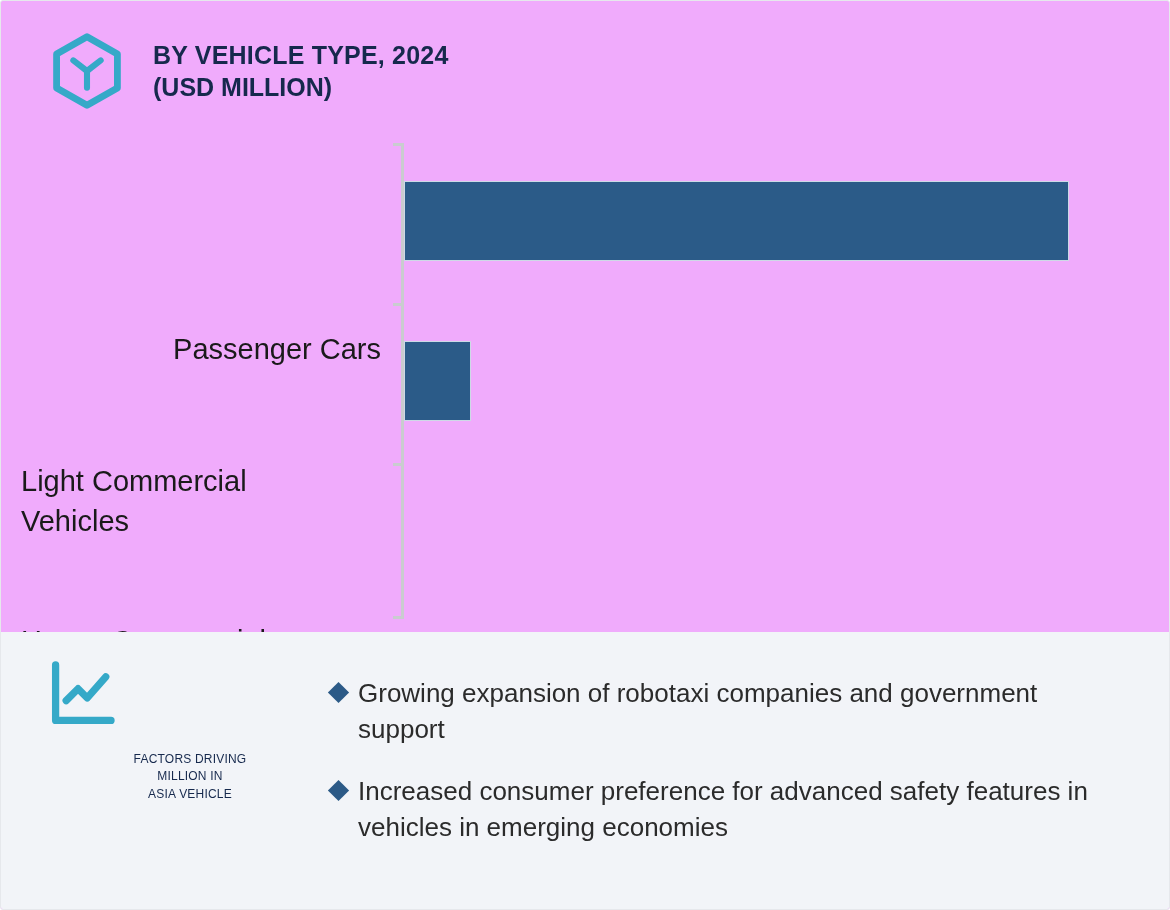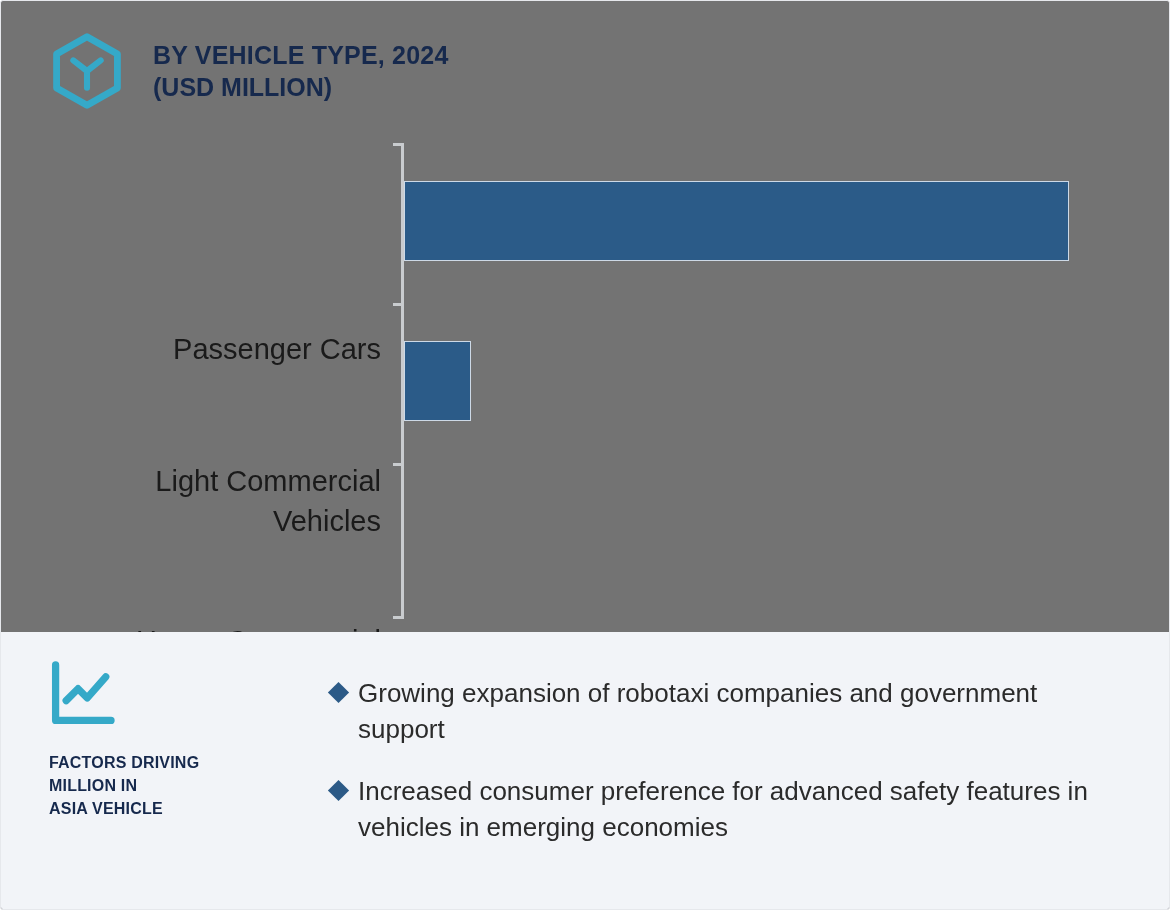--- a/index.html
+++ b/index.html
@@ -11,21 +11,21 @@
   body {
     font-family: "Liberation Sans", sans-serif;
     -webkit-font-smoothing: antialiased;
   }
 
   .card {
     position: relative;
     width: 1170px;
     height: 910px;
     box-sizing: border-box;
-    background: #737373;
+    background: #f0abfc;
     border: 1px solid #e6e8ec;
     border-radius: 3px;
     overflow: hidden;
   }
 
   
   .header {
     position: absolute;
     left: 0;
     top: 0;
@@ -106,21 +106,21 @@
 
   .cat-label {
     position: absolute;
     left: 20px;
     width: 360px;
     text-align: right;
     font-size: 29px;
     color: #1a1a1a;
     line-height: 1.38;
   }
-  .cat-label.two-line { text-align: right; }
+  .cat-label.two-line { text-align: left; }
 
   
   .panel {
     position: absolute;
     left: 0;
     top: 631px;
     width: 1170px;
     height: 279px;
     background: #f2f4f8;
     box-sizing: border-box;
@@ -133,25 +133,26 @@
     box-sizing: border-box;
   }
   .panel-icon {
     width: 66px;
     height: 66px;
   }
   .panel-icon svg { display: block; width: 100%; height: 100%; }
 
   .panel-heading {
     margin-top: 24px;
-    font-size: 16px;
-    font-weight: bold;
+    font-size: 12px;
+    font-weight: normal;
     color: #16294d;
     line-height: 1.45;
     letter-spacing: 0.2px;
+    text-align: center;
   }
 
   .panel-right {
     flex: 1 1 auto;
     padding: 44px 40px 0 0;
     box-sizing: border-box;
   }
   .bullet {
     display: flex;
     align-items: flex-start;

